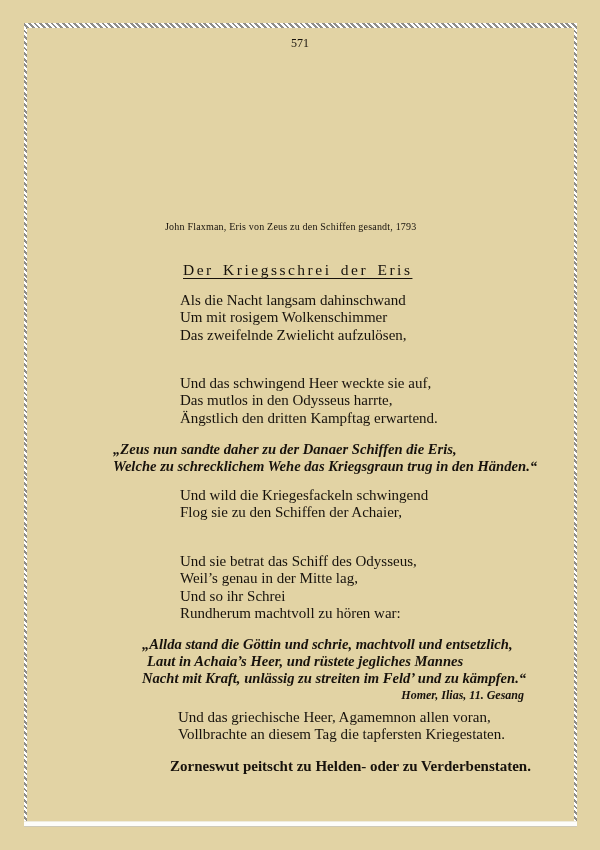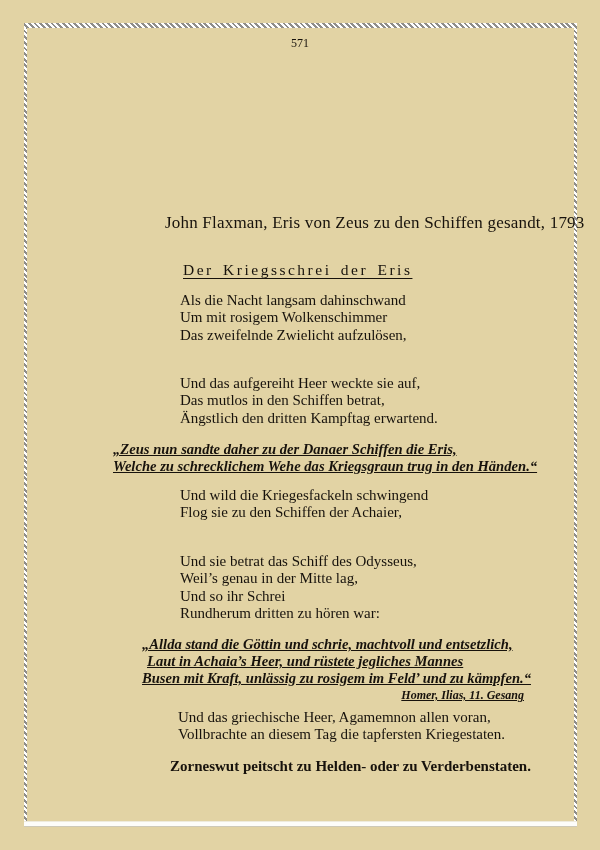--- a/index.html
+++ b/index.html
@@ -21,40 +21,40 @@
   .edge-left   { left: 0; top: 5px; bottom: 6px; width: 3px; }
   .edge-right  { right: 0; top: 5px; bottom: 6px; width: 3px; }
   .edge-bottom { left: 0; right: 0; bottom: 0; height: 6px;
                  background: linear-gradient(#eeebdd 0 1px, #fdfdfa 1px 5px, #cdc9b9 5px 6px); }
 
   .page-number {
     position: absolute; left: 0; top: 36px; width: 600px;
     text-align: center; font-size: 12px;
   }
   .caption {
-    position: absolute; left: 165px; top: 213px;
-    font-size: 17px; letter-spacing: 0.2px; white-space: nowrap;
+    position: absolute; left: 165px; top: 221px;
+    font-size: 10px; letter-spacing: 0.2px; white-space: nowrap;
   }
   .title {
     position: absolute; left: 183px; top: 261px;
     font-size: 15.5px; font-weight: normal;
     letter-spacing: 2.5px; word-spacing: 3px;
     text-decoration: underline;
     text-underline-offset: 3px;
     white-space: nowrap;
   }
   .stanza {
     position: absolute;
     font-size: 15px; font-weight: normal;
     line-height: 17.3px; white-space: nowrap;
   }
   .quote {
     position: absolute;
     font-size: 14.6px; font-weight: bold; font-style: italic;
-    line-height: 17px; white-space: nowrap; text-decoration: underline;
+    line-height: 17px; white-space: nowrap;
   }
   .stanza-1 { left: 180px; top: 292px; }
   .stanza-2 { left: 180px; top: 375px; }
   .quote-1  { left: 113px; top: 441px; }
   .stanza-3 { left: 180px; top: 487px; }
   .stanza-4 { left: 180px; top: 553px; }
   .quote-2  { left: 142px; top: 636px; width: 382px; }
   .stanza-5 { left: 178px; top: 709px; }
   .closing  { left: 170px; top: 758px; position: absolute;
               font-size: 15px; font-weight: bold; white-space: nowrap; }
@@ -83,46 +83,46 @@
 
   <div class="title">Der Kriegsschrei der Eris</div>
 
   <div class="stanza stanza-1">
     <div>Als die Nacht langsam dahinschwand</div>
     <div>Um mit rosigem Wolkenschimmer</div>
     <div>Das zweifelnde Zwielicht aufzulösen,</div>
   </div>
 
   <div class="stanza stanza-2">
-    <div>Und das aufgereiht Heer weckte sie auf,</div>
-    <div>Das mutlos in den Schiffen betrat,</div>
+    <div>Und das schwingend Heer weckte sie auf,</div>
+    <div>Das mutlos in den Odysseus harrte,</div>
     <div>Ängstlich den dritten Kampftag erwartend.</div>
   </div>
 
   <div class="quote quote-1">
     <div>„Zeus nun sandte daher zu der Danaer Schiffen die Eris,</div>
     <div>Welche zu schrecklichem Wehe das Kriegsgraun trug in den Händen.“</div>
   </div>
 
   <div class="stanza stanza-3">
     <div>Und wild die Kriegesfackeln schwingend</div>
     <div>Flog sie zu den Schiffen der Achaier,</div>
   </div>
 
   <div class="stanza stanza-4">
     <div>Und sie betrat das Schiff des Odysseus,</div>
     <div>Weil’s genau in der Mitte lag,</div>
     <div>Und so ihr Schrei</div>
-    <div>Rundherum dritten zu hören war:</div>
+    <div>Rundherum machtvoll zu hören war:</div>
   </div>
 
   <div class="quote quote-2">
     <div>„Allda stand die Göttin und schrie, machtvoll und entsetzlich,</div>
     <div class="indent-sm">Laut in Achaia’s Heer, und rüstete jegliches Mannes</div>
-    <div>Busen mit Kraft, unlässig zu rosigem im Feld’ und zu kämpfen.“</div>
+    <div>Nacht mit Kraft, unlässig zu streiten im Feld’ und zu kämpfen.“</div>
     <div class="attribution">Homer, Ilias, 11. Gesang</div>
   </div>
 
   <div class="stanza stanza-5">
     <div>Und das griechische Heer, Agamemnon allen voran,</div>
     <div>Vollbrachte an diesem Tag die tapfersten Kriegestaten.</div>
   </div>
 
   <div class="closing">Zorneswut peitscht zu Helden- oder zu Verderbenstaten.</div>
 

